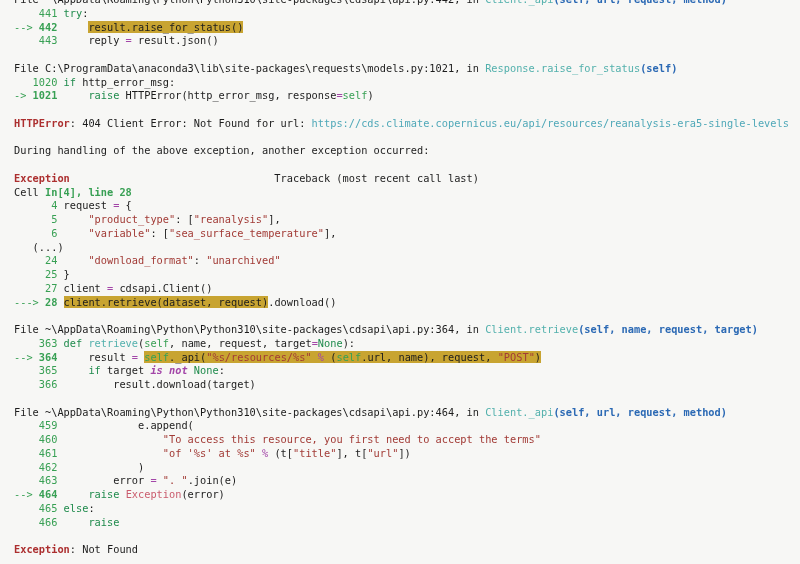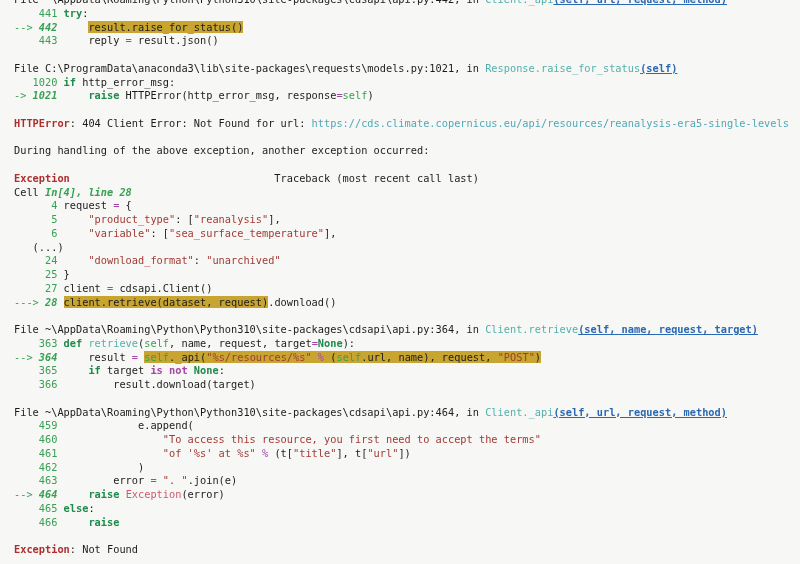--- a/index.html
+++ b/index.html
@@ -11,30 +11,30 @@
     font-size: 10.3px;
     line-height: 13.75px;
     white-space: pre;
     color: var(--text, #1c1c1c);
     padding-left: 14px;
     margin-top: -7px;
   }
   .line { height: 13.75px; }
 
   .b   { font-weight: normal; }
-  .kw  { color: var(--green-bold, #1f8b4c); font-weight: bold; }
+  .kw  { color: var(--green-bold, #1f8b4c); font-weight: normal; }
   .g   { color: var(--green, #38a054); }
-  .gb  { color: var(--green, #38a054); font-weight: bold; font-style: italic; }
+  .gb  { color: var(--green, #38a054); font-weight: bold; }
   .op  { color: var(--purple, #a346a8); }
-  .opb { color: var(--purple, #a346a8); font-weight: bold; }
+  .opb { color: var(--purple, #a346a8); font-weight: bold; font-style: italic; }
   .str { color: var(--string-red, #a23b36); }
   .err { color: var(--error-red, #ac2f2f); font-weight: bold; margin-top: 48px; }
   .exc { color: var(--exception-pink, #ca5c6d); }
   .fn  { color: var(--teal, #52b0ac); text-align: center; }
   .url { color: var(--url-teal, #4fa8b8); text-align: right; }
-  .arg { color: var(--arg-blue, #2b69b4); font-weight: bold; text-decoration: underline; }
+  .arg { color: var(--arg-blue, #2b69b4); font-weight: bold; }
   .hl  { background: var(--highlight, #c8a431); margin-top: 14px; }
   .g.hl, .str.hl, .op.hl { background: var(--highlight, #c8a431); }
 </style>
 </head>
 <body>
 
 <div class="tb"><div class="line"><span>File </span><span class="b">~\AppData\Roaming\Python\Python310\site-packages\cdsapi\api.py:442,</span><span> in </span><span class="fn">Client._api</span><span class="arg">(self, url, request, method)</span></div><div class="line"><span class="g">    441 </span><span class="kw">try</span><span>:</span></div><div class="line"><span class="g">--&gt; </span><span class="gb">442</span><span>     </span><span class="hl">result.raise_for_status()</span></div><div class="line"><span class="g">    443</span><span>     reply </span><span class="op">=</span><span> result.json()</span></div><div class="line"> </div><div class="line"><span>File </span><span class="b">C:\ProgramData\anaconda3\lib\site-packages\requests\models.py:1021,</span><span> in </span><span class="fn">Response.raise_for_status</span><span class="arg">(self)</span></div><div class="line"><span class="g">   1020 </span><span class="kw">if</span><span> http_error_msg:</span></div><div class="line"><span class="g">-&gt; </span><span class="gb">1021</span><span>     </span><span class="kw">raise</span><span> HTTPError(http_error_msg, response</span><span class="op">=</span><span class="g">self</span><span>)</span></div><div class="line"> </div><div class="line"><span class="err">HTTPError</span><span>: 404 Client Error: Not Found for url: </span><span class="url">https://cds.climate.copernicus.eu/api/resources/reanalysis-era5-single-levels</span></div><div class="line"> </div><div class="line"><span>During handling of the above exception, another exception occurred:</span></div><div class="line"> </div><div class="line"><span class="err">Exception</span><span>                                 Traceback (most recent call last)</span></div><div class="line"><span>Cell </span><span class="gb">In[4], line 28</span></div><div class="line"><span class="g">      4</span><span> request </span><span class="op">=</span><span> {</span></div><div class="line"><span class="g">      5</span><span>     </span><span class="str">"product_type"</span><span>: [</span><span class="str">"reanalysis"</span><span>],</span></div><div class="line"><span class="g">      6</span><span>     </span><span class="str">"variable"</span><span>: [</span><span class="str">"sea_surface_temperature"</span><span>],</span></div><div class="line"><span>   (...)</span></div><div class="line"><span class="g">     24</span><span>     </span><span class="str">"download_format"</span><span>: </span><span class="str">"unarchived"</span></div><div class="line"><span class="g">     25</span><span> }</span></div><div class="line"><span class="g">     27</span><span> client </span><span class="op">=</span><span> cdsapi.Client()</span></div><div class="line"><span class="g">---&gt; </span><span class="gb">28</span><span> </span><span class="hl">client.retrieve(dataset, request)</span><span>.download()</span></div><div class="line"> </div><div class="line"><span>File </span><span class="b">~\AppData\Roaming\Python\Python310\site-packages\cdsapi\api.py:364,</span><span> in </span><span class="fn">Client.retrieve</span><span class="arg">(self, name, request, target)</span></div><div class="line"><span class="g">    363 </span><span class="kw">def</span><span> </span><span class="fn">retrieve</span><span>(</span><span class="g">self</span><span>, name, request, target</span><span class="op">=</span><span class="kw">None</span><span>):</span></div><div class="line"><span class="g">--&gt; </span><span class="gb">364</span><span>     result </span><span class="op">=</span><span> </span><span class="g hl">self</span><span class="hl">._api(</span><span class="str hl">"%s/resources/%s"</span><span class="hl"> </span><span class="op hl">%</span><span class="hl"> (</span><span class="g hl">self</span><span class="hl">.url, name), request, </span><span class="str hl">"POST"</span><span class="hl">)</span></div><div class="line"><span class="g">    365</span><span>     </span><span class="kw">if</span><span> target </span><span class="opb">is not</span><span> </span><span class="kw">None</span><span>:</span></div><div class="line"><span class="g">    366</span><span>         result.download(target)</span></div><div class="line"> </div><div class="line"><span>File </span><span class="b">~\AppData\Roaming\Python\Python310\site-packages\cdsapi\api.py:464,</span><span> in </span><span class="fn">Client._api</span><span class="arg">(self, url, request, method)</span></div><div class="line"><span class="g">    459</span><span>             e.append(</span></div><div class="line"><span class="g">    460</span><span>                 </span><span class="str">"To access this resource, you first need to accept the terms"</span></div><div class="line"><span class="g">    461</span><span>                 </span><span class="str">"of '%s' at %s"</span><span> </span><span class="op">%</span><span> (t[</span><span class="str">"title"</span><span>], t[</span><span class="str">"url"</span><span>])</span></div><div class="line"><span class="g">    462</span><span>             )</span></div><div class="line"><span class="g">    463</span><span>         error </span><span class="op">=</span><span> </span><span class="str">". "</span><span>.join(e)</span></div><div class="line"><span class="g">--&gt; </span><span class="gb">464</span><span>     </span><span class="kw">raise</span><span> </span><span class="exc">Exception</span><span>(error)</span></div><div class="line"><span class="g">    465 </span><span class="kw">else</span><span>:</span></div><div class="line"><span class="g">    466</span><span>     </span><span class="kw">raise</span></div><div class="line"> </div><div class="line"><span class="err">Exception</span><span>: Not Found</span></div></div>
 
 </body></html>

